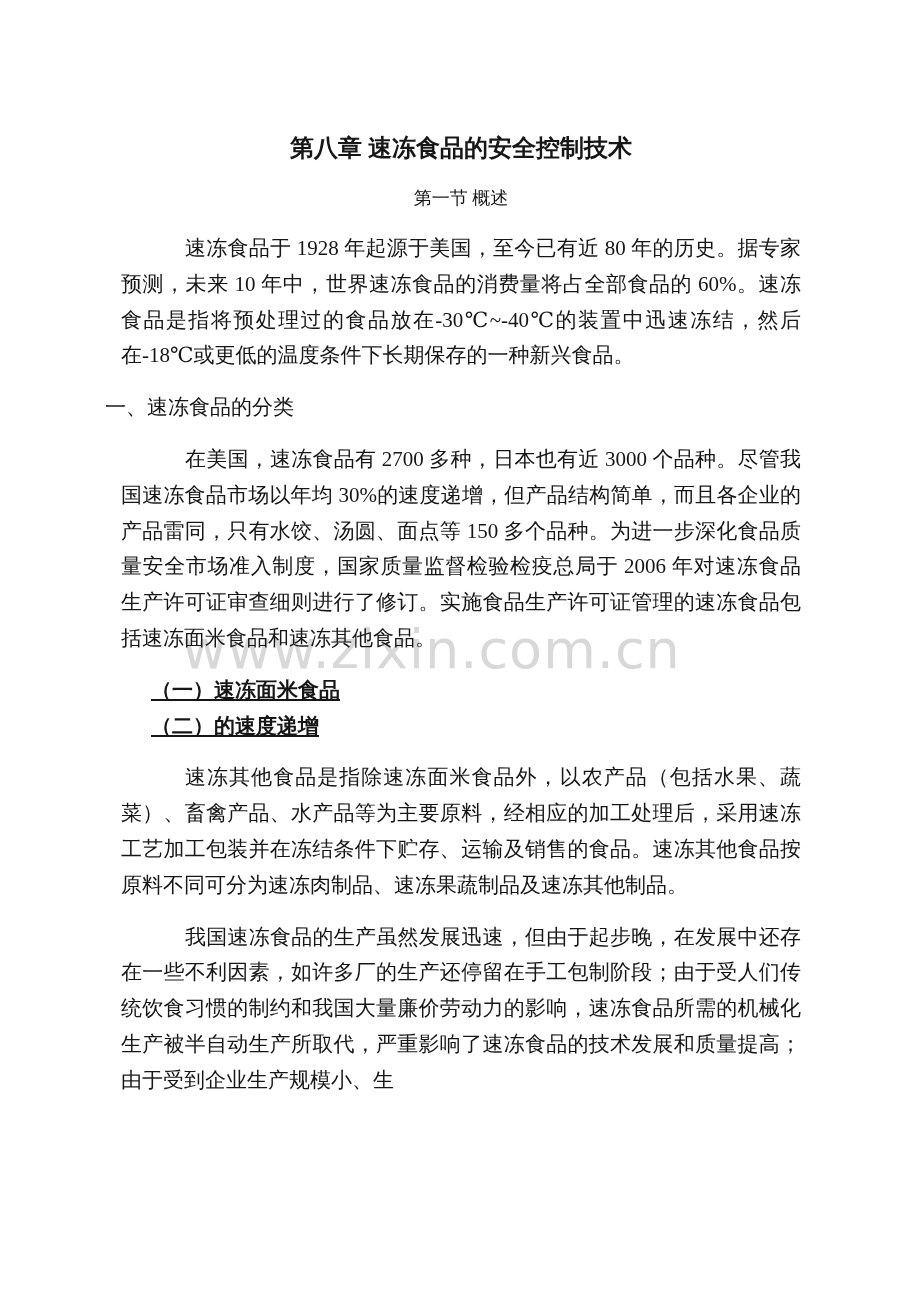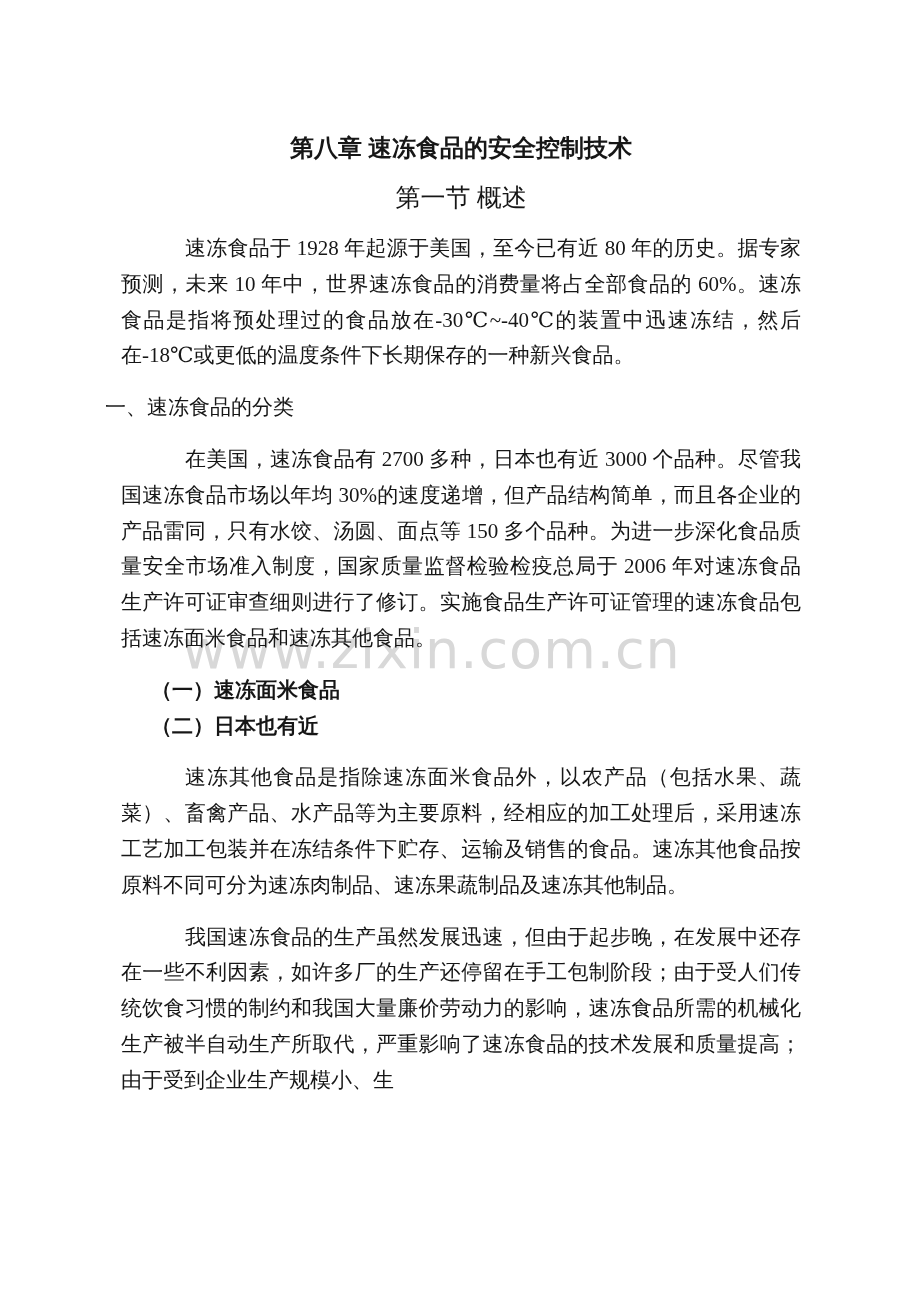--- a/index.html
+++ b/index.html
@@ -38,21 +38,21 @@
   }
   .title {
     margin: 16px;
     font-size: 24px;
     font-weight: 700;
     line-height: 34px;
     text-align: center;
   }
   .subtitle {
     margin: 14px 0 0 0;
-    font-size: 25px;
+    font-size: 18px;
     font-weight: 400;
     line-height: 34px;
     text-align: center;
   }
   .body {
     margin-top: 14px;
     font-size: 21px;
     line-height: 35.8px;
   }
   .para {
@@ -61,20 +61,21 @@
     text-indent: 64px;
   }
   .center-heading {
     margin: 0;
     font-weight: 400;
   }
   .bold-heading {
     margin: 0;
     padding-left: 46px;
     font-weight: 700;
+    text-decoration: underline;
   }
 </style>
 </head>
 <body>
 
 <div class="page">
 
   <div class="watermark">www.zixin.com.cn</div>
 
   <div class="doc">
@@ -87,21 +88,21 @@
 
       <p class="para">速冻食品于 1928 年起源于美国，至今已有近 80 年的历史。据专家预测，未来 10 年中，世界速冻食品的消费量将占全部食品的 60%。速冻食品是指将预处理过的食品放在-30℃~-40℃的装置中迅速冻结，然后在-18℃或更低的温度条件下长期保存的一种新兴食品。</p>
 
       <p class="center-heading">一、速冻食品的分类</p>
 
       <p class="para">在美国，速冻食品有 2700 多种，日本也有近 3000 个品种。尽管我国速冻食品市场以年均 30%的速度递增，但产品结构简单，而且各企业的产品雷同，只有水饺、汤圆、面点等 150 多个品种。为进一步深化食品质量安全市场准入制度，国家质量监督检验检疫总局于 2006 年对速冻食品生产许可证审查细则进行了修订。实施食品生产许可证管理的速冻食品包括速冻面米食品和速冻其他食品。</p>
 
       <p class="bold-heading">（一）速冻面米食品</p>
 
 
-      <p class="bold-heading">（二）日本也有近</p>
+      <p class="bold-heading">（二）的速度递增</p>
 
       <p class="para">速冻其他食品是指除速冻面米食品外，以农产品（包括水果、蔬菜）、畜禽产品、水产品等为主要原料，经相应的加工处理后，采用速冻工艺加工包装并在冻结条件下贮存、运输及销售的食品。速冻其他食品按原料不同可分为速冻肉制品、速冻果蔬制品及速冻其他制品。</p>
 
 
       <p class="para">我国速冻食品的生产虽然发展迅速，但由于起步晚，在发展中还存在一些不利因素，如许多厂的生产还停留在手工包制阶段；由于受人们传统饮食习惯的制约和我国大量廉价劳动力的影响，速冻食品所需的机械化生产被半自动生产所取代，严重影响了速冻食品的技术发展和质量提高；由于受到企业生产规模小、生</p>
 
     </div>
   </div>
 </div>
 

